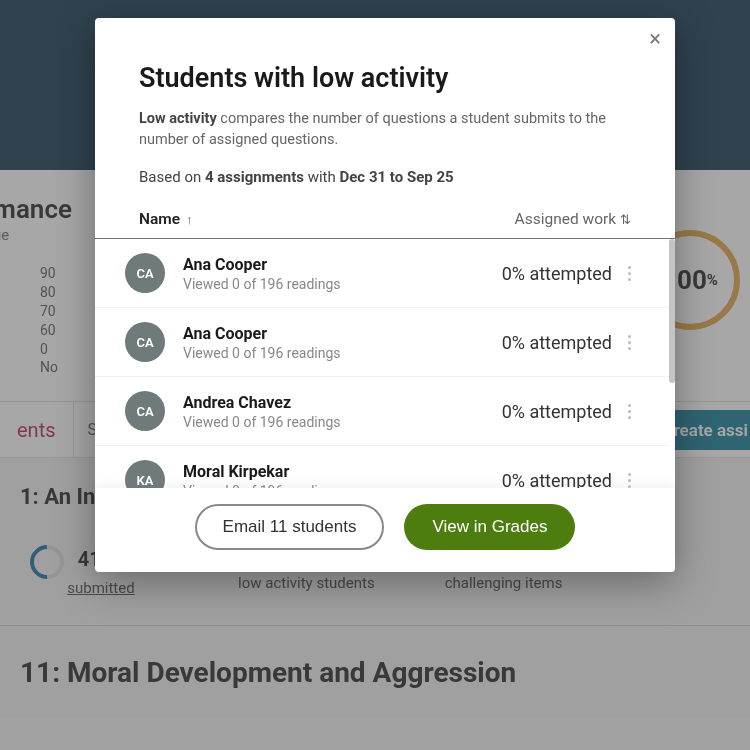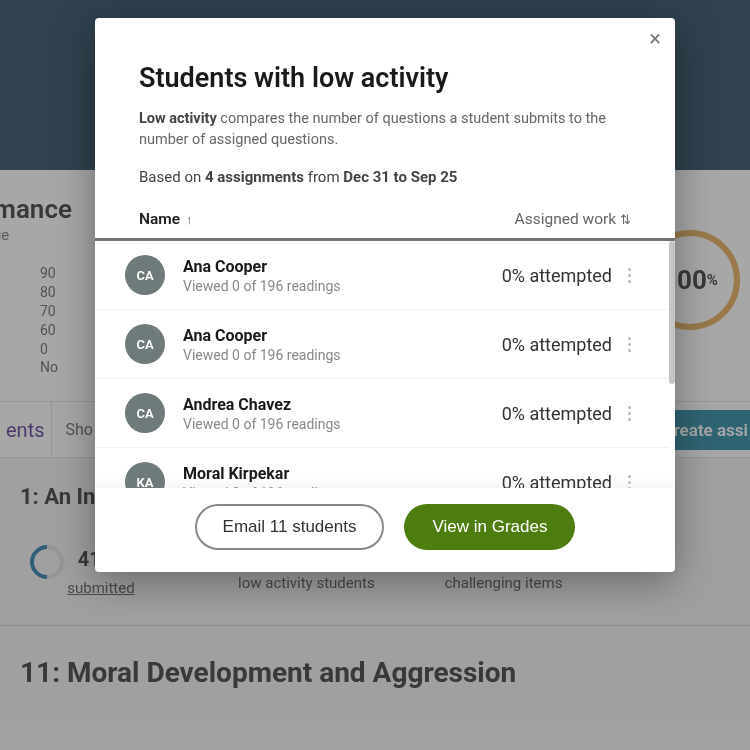--- a/index.html
+++ b/index.html
@@ -10,21 +10,21 @@
   .bg-page { position: absolute; inset: 0; filter: grayscale(0.1); }
   .bg-banner { height: 170px; background: #0b3550; }
   .bg-content { background: #f0f0f0; }
   .bg-perf { padding: 24px 0 24px 0; border-bottom: 1px solid #ddd; background: #fff; position: relative; }
   .bg-perf-title { font-size: 26px; font-weight: 600; color: #222; margin-left: -40px; }
   .bg-perf-sub { font-size: 15px; color: #666; margin-left: -40px; margin-top: 2px; }
   .bg-perf-scale { margin: 20px 0 0 40px; font-size: 14px; color: #555; line-height: 1.35; }
   .bg-perf-ring { position: absolute; right: 10px; top: 60px; width: 100px; height: 100px; border-radius: 50%; border: 6px solid #e8a13a; display: flex; align-items: center; justify-content: center; font-size: 26px; font-weight: 700; color: #222; background: #fff; }
   .bg-perf-ring small { font-size: 15px; font-weight: 700; }
   .bg-tabs { display: flex; align-items: center; padding: 0 0 0 0; background: #fff; border-bottom: 1px solid #ddd; height: 56px; position: relative; }
-  .bg-tab { font-size: 20px; color: #4c1d95; padding: 0 6px; border-right: 1px solid #ddd; height: 100%; display: flex; align-items: center; }
+  .bg-tab { font-size: 20px; color: #be185d; padding: 0 17px; border-right: 1px solid #ddd; height: 100%; display: flex; align-items: center; }
   .bg-tab-sho { font-size: 16px; color: #555; padding: 0 14px; }
   .bg-create { position: absolute; right: -20px; top: 8px; background: #067a9c; color: #fff; border-radius: 22px; padding: 10px 22px; font-size: 17px; font-weight: 600; }
   .bg-sec1 { padding: 26px 20px 0 20px; font-size: 22px; font-weight: 700; color: #222; }
   .bg-stats { display: flex; gap: 70px; padding: 36px 30px 28px 30px; border-bottom: 1px solid #ccc; align-items: center; }
   .bg-stat { font-size: 15px; color: #444; }
   .bg-stat .big { font-size: 20px; font-weight: 700; color: #222; }
   .bg-dot { display: inline-block; width: 8px; height: 8px; border-radius: 50%; margin-right: 6px; vertical-align: middle; }
   .bg-arc { width: 34px; height: 34px; border-radius: 50%; border: 4px solid #ddd; border-left-color: #0b6ea8; border-top-color: #0b6ea8; display: inline-block; margin-right: 10px; transform: rotate(-45deg); vertical-align: middle; }
   .bg-sec2 { padding: 30px 20px; font-size: 28px; font-weight: 700; color: #222; }
   .underline { text-decoration: underline; }
@@ -35,21 +35,21 @@
   
   .modal { position: absolute; left: 95px; top: 18px; width: 580px; height: 554px; background: #fff; border-radius: 4px; box-shadow: 0 10px 40px rgba(0,0,0,0.35); display: flex; flex-direction: column; }
   .modal-close { position: absolute; right: 14px; top: 10px; font-size: 22px; color: #777; cursor: pointer; line-height: 1; }
   .modal-head { padding: 44px 44px 18px 44px; }
   .modal-title { font-size: 27px; font-weight: 600; color: #1a1a1a; }
   .modal-desc { font-size: 14.5px; color: #666; margin-top: 14px; line-height: 1.45; }
   .modal-desc b { color: #444; font-weight: 700; }
   .modal-based { font-size: 15px; color: #444; margin-top: 18px; }
   .modal-based b { font-weight: 700; }
 
-  .tbl-head { display: flex; align-items: flex-end; padding: 6px 44px 10px 44px; border-bottom: 3px solid #737373; }
+  .tbl-head { display: flex; align-items: flex-end; padding: 6px 44px 10px 44px; border-bottom: 1px solid #737373; }
   .th-name { flex: 1; font-size: 15.5px; font-weight: 600; color: #222; display: flex; align-items: center; gap: 6px; }
   .th-work { font-size: 15.5px; color: #666; display: flex; align-items: center; gap: 4px; }
   .sort-ic { font-size: 13px; color: #666; }
 
   .rows { flex: 1; overflow: hidden; position: relative; }
   .rows-inner { position: absolute; inset: 0; padding-right: 6px; }
   .scroll-ind { position: absolute; right: 0; top: 0; width: 6px; height: 58%; background: #c4c4c4; border-radius: 3px; }
   .row { display: flex; align-items: center; padding: 14px 38px 14px 30px; border-bottom: 1px solid #f1f1f1; }
   .avatar { width: 40px; height: 40px; border-radius: 50%; background: #6f7a7a; color: #fff; font-size: 13px; font-weight: 600; display: flex; align-items: center; justify-content: center; flex-shrink: 0; margin-right: 18px; }
   .stu-name { font-size: 16px; font-weight: 700; color: #1a1a1a; }
@@ -114,21 +114,21 @@
 <div class="overlay"></div>
 
 <div class="modal">
   <div class="modal-close">×</div>
   <div class="modal-head">
     <div class="modal-title">Students with low activity</div>
     <div class="modal-desc">
       <b>Low activity</b><span> compares the number of questions a student submits to the number of assigned questions.</span>
     </div>
     <div class="modal-based">
-      <span>Based on </span><b>4 assignments</b><span> from </span><b>Dec 31 to Sep 25</b>
+      <span>Based on </span><b>4 assignments</b><span> with </span><b>Dec 31 to Sep 25</b>
     </div>
   </div>
 
   <div class="tbl-head">
     <div class="th-name">
       <span>Name</span>
       <span class="sort-ic">↑</span>
     </div>
     <div class="th-work">
       <span>Assigned work</span>

